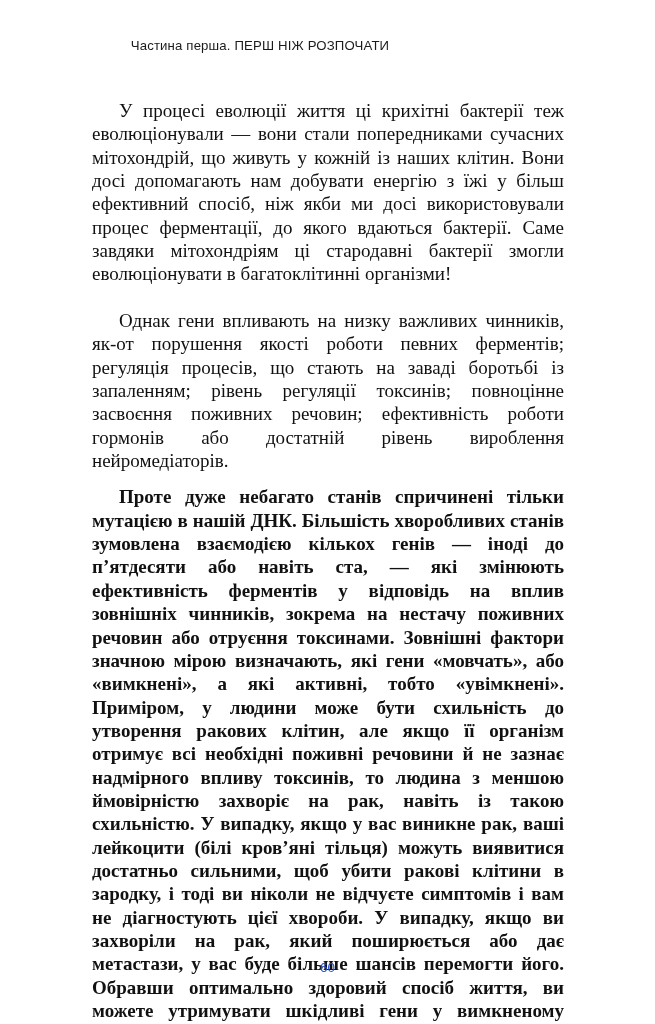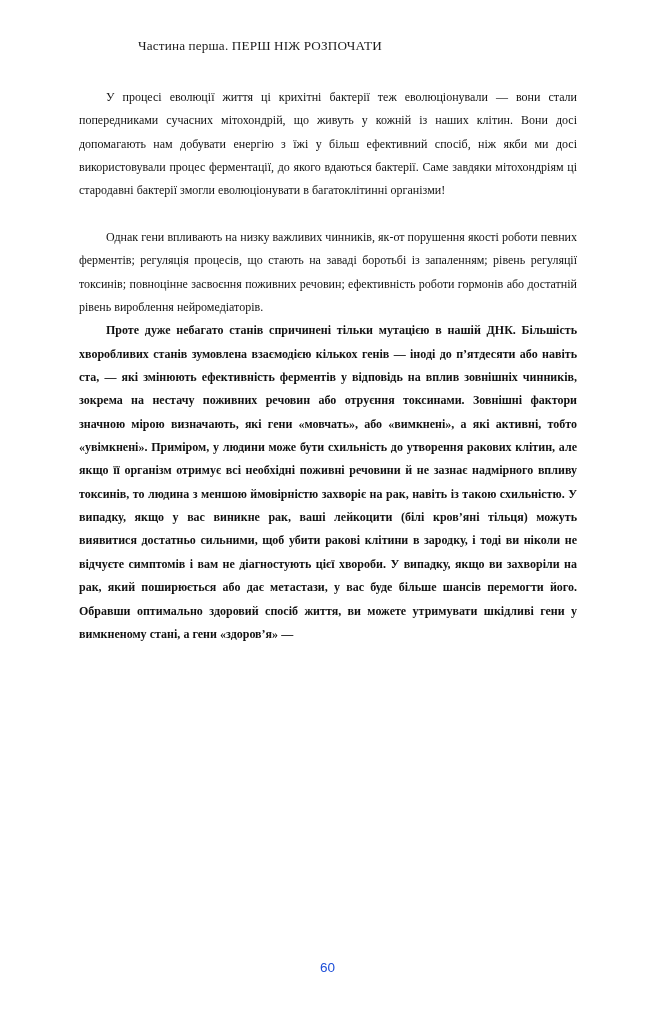--- a/index.html
+++ b/index.html
@@ -23,40 +23,40 @@
     box-sizing: border-box;
   }
 
   
   .running-head {
     position: absolute;
     top: 38px;
     left: 0;
     width: 520px;
     text-align: center;
-    font-family: Liberation Serif, serif;
+    font-family: Liberation Sans, sans-serif;
     font-size: 13.2px;
     letter-spacing: 0.15px;
     color: #1b1b1b;
     line-height: 1.2;
     white-space: nowrap;
   }
 
   
   .text-block {
     position: absolute;
     top: 86px;
     left: 79px;
     width: 498px;
   }
   .para {
-    margin: 0;
+    margin: 13px;
     text-align: justify;
     text-justify: inter-word;
-    font-size: 12px;
+    font-size: 19px;
     line-height: 23.35px;
     text-indent: 27px;
     hyphens: manual;
     word-spacing: 0.1px;
   }
   .para.gap-after {
     margin-bottom: 23.3px;
   }
   .para:last-of-type {
     text-align: justify;

